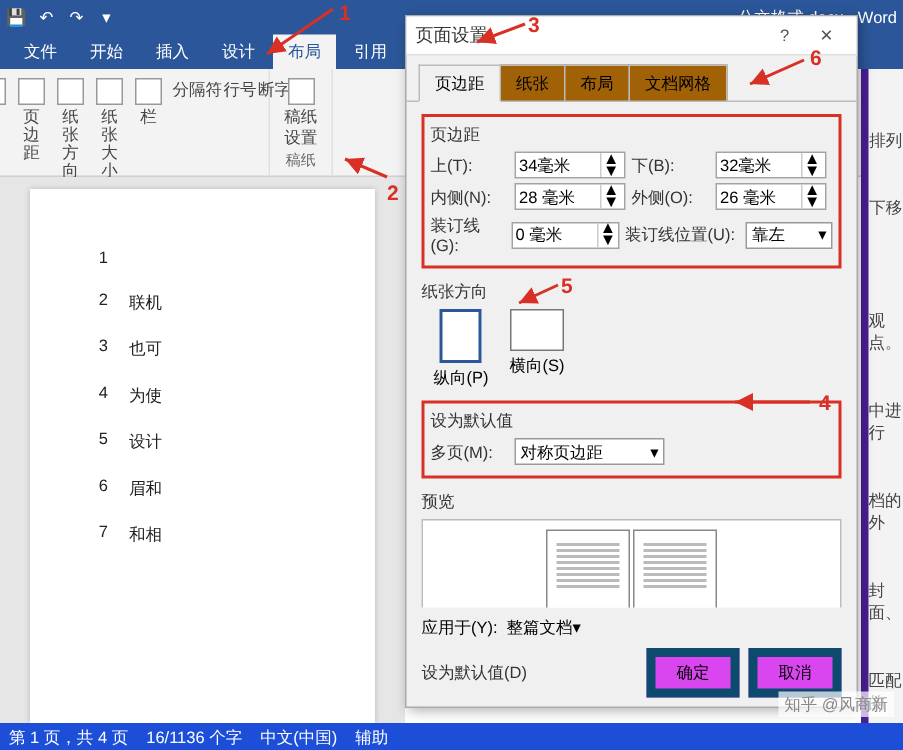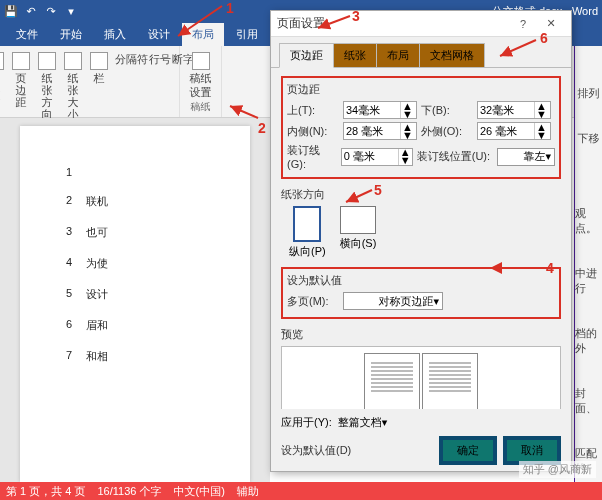--- a/index.html
+++ b/index.html
@@ -16,55 +16,55 @@
 .rbtn{display:flex;flex-direction:column;align-items:center;gap:2px;padding:2px 3px;cursor:pointer;font-size:10px;color:#444;text-align:center;line-height:1.1}
 .rbtn .ricon{width:18px;height:18px;border:1px solid #999;background:#fff}
 .rsmall{display:flex;flex-direction:row;gap:1px;font-size:10px;color:#444;padding:2px}
 .rsmall span{white-space:nowrap}
 .pagesetup-label{position:relative;display:flex;align-items:center;width:100%;justify-content:center;gap:30px}
 .launcher{position:absolute;right:2px;bottom:0;width:12px;height:12px;border:1px solid #999;font-size:8px;display:flex;align-items:center;justify-content:center;cursor:pointer}
 .doc-area{position:absolute;top:118px;left:0;width:270px;bottom:18px;background:#e6e6e6;display:flex;justify-content:center;padding-top:8px;overflow:hidden}
 .page{width:230px;background:#fff;box-shadow:0 0 4px rgba(0,0,0,.2);padding:40px 20px 20px 40px}
 .page .line{display:flex;gap:14px;margin-bottom:16px;font-size:13px;font-family:SimSun,serif;color:#222}
 .page .line .num{width:12px;text-align:right}
-.right-col{position:absolute;right:0;top:46px;bottom:18px;width:28px;background:#f3f3f3;border-left:1px solid #4c1d95;display:flex;flex-direction:column;align-items:center;padding-top:40px;gap:30px;font-size:11px;color:#444}
+.right-col{position:absolute;right:0;top:46px;bottom:18px;width:28px;background:#f3f3f3;border-left:5px solid #4c1d95;display:flex;flex-direction:column;align-items:center;padding-top:40px;gap:30px;font-size:11px;color:#444}
 .right-col span{writing-mode:horizontal-tb}
 .dialog{position:absolute;left:270px;top:10px;width:302px;height:462px;background:#f0f0f0;border:1px solid #aaa;box-shadow:2px 2px 8px rgba(0,0,0,.3);display:flex;flex-direction:column}
 .dlg-title{height:26px;display:flex;align-items:center;padding:0 6px;background:#fff;border-bottom:1px solid #ddd}
 .dlg-title .t{flex:1;font-size:12px;color:#333}
 .dlg-title .tbtn{width:28px;height:20px;display:flex;align-items:center;justify-content:center;cursor:pointer;color:#555}
 .dlg-tabs{display:flex;padding:6px 8px 0 8px;gap:0}
 .dlg-tabs .dt{padding:4px 10px;border:1px solid #bbb;border-bottom:none;background:#a16207;font-size:11px;cursor:pointer;margin-right:-1px}
 .dlg-tabs .dt.active{background:#f0f0f0;border-bottom:1px solid #f0f0f0;position:relative;z-index:1}
 .dlg-body{flex:1;padding:8px 10px;border-top:1px solid #bbb;margin-top:-1px;overflow:hidden}
 .group{margin-bottom:8px}
 .group .gt{font-size:11px;color:#333;margin-bottom:4px}
 .margins{border:2px solid #d93025;padding:4px}
 .mrow{display:flex;align-items:center;gap:4px;margin-bottom:3px}
 .mrow label{width:52px;font-size:11px;color:#333}
 .mrow .spin{display:flex;align-items:center;width:74px;border:1px solid #a3a3a3;background:#fff;height:18px}
 .mrow .spin input{border:none;width:56px;padding:0 2px;font-size:11px;outline:none}
 .mrow .spin .spbtn{width:14px;display:flex;flex-direction:column;font-size:6px;line-height:1;border-left:1px solid #ccc}
 .mrow .spin .spbtn span{height:8px;display:flex;align-items:center;justify-content:center;cursor:pointer}
-.mrow .sel{width:74px;height:18px;border:1px solid #999;background:#fff;display:flex;align-items:center;padding:0 3px;font-size:11px;justify-content:flex-end;cursor:pointer}
+.mrow .sel{width:74px;height:18px;border:1px solid #999;background:#fff;display:flex;align-items:center;padding:0 3px;font-size:11px;justify-content:space-between;cursor:pointer}
 .orient{display:flex;gap:14px;align-items:flex-start;padding-left:8px}
 .orient .ob{display:flex;flex-direction:column;align-items:center;gap:2px;cursor:pointer}
 .orient .ob .pg{width:28px;height:36px;border:1px solid #777;background:#fff}
 .orient .ob.sel .pg{border:2px solid #2b579a}
 .orient .ob.land .pg{width:36px;height:28px}
 .pgrange{border:2px solid #d93025;padding:4px}
 .preview-box{height:88px;border:1px solid #bbb;background:#fff;margin-top:2px;display:flex;align-items:center;justify-content:center;gap:2px}
 .preview-box .pp{width:56px;height:74px;border:1px solid #888;background:#fff;padding:8px 6px;display:flex;flex-direction:column;gap:2px}
 .preview-box .pp .pl{height:2px;background:#bbb}
 .dlg-foot{padding:6px 10px;display:flex;flex-direction:column;gap:6px}
 .dlg-foot .row1{display:flex;align-items:center;gap:6px}
 .dlg-foot .row2{display:flex;align-items:center;gap:6px}
-.btn{padding:3px 14px;border:4px solid #0c4a6e;background:#0f766e;cursor:pointer;font-size:11px}
+.btn{padding:3px 14px;border:6px solid #0c4a6e;background:#d946ef;cursor:pointer;font-size:11px}
 .red-num{position:absolute;color:#d93025;font-weight:bold;font-size:14px;pointer-events:none}
-.statusbar{position:absolute;bottom:0;left:0;right:0;height:18px;background:#ef4444;color:#fff;display:flex;align-items:center;padding:0 6px;gap:12px;font-size:10px}
+.statusbar{position:absolute;bottom:0;left:0;right:0;height:18px;background:#1d4ed8;color:#fff;display:flex;align-items:center;padding:0 6px;gap:12px;font-size:10px}
 .statusbar .sp{flex:1}
 .watermark{position:absolute;right:6px;bottom:22px;font-size:11px;color:#888;background:rgba(255,255,255,.7);padding:1px 4px}
 </style>
 </head>
 <body>
 
 <div class="qat">
   <span class="ic">💾</span>
   <span class="ic">↶</span>
   <span class="ic">↷</span>

